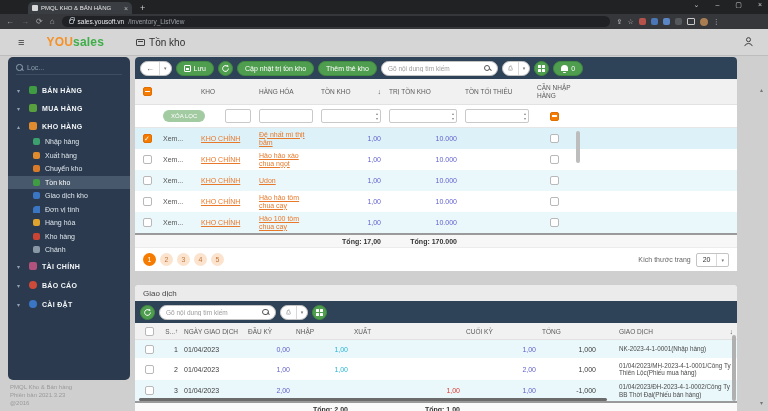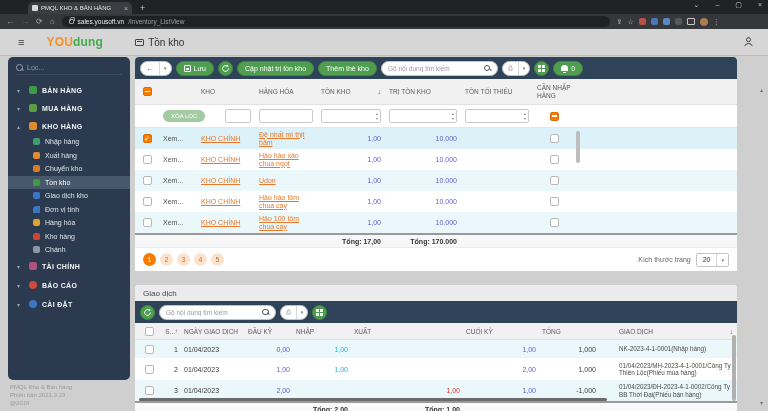--- a/index.html
+++ b/index.html
@@ -188,21 +188,21 @@
       <span class="ext blue2"></span>
       <span class="ext dark"></span>
       <span class="split-ic"></span>
       <span class="avatar"></span>
       <span class="mini-ic">⋮</span>
     </div>
   </div>
 
   <div class="appbar">
     <span class="hamburger">≡</span>
-    <span class="logo"><span class="p1">YOU</span><span class="p2">dung</span></span>
+    <span class="logo"><span class="p1">YOU</span><span class="p2">sales</span></span>
     <span class="page-title-wrap">
       <span class="ptitle-ic"></span>
       <span class="page-title">Tồn kho</span>
     </span>
     <svg class="user-ic" viewBox="0 0 12 12">
       <circle cx="6" cy="4" r="2.2" fill="none" stroke="#333" stroke-width="1"></circle>
       <path d="M1.8 11 A4.5 4.5 0 0 1 10.2 11" fill="none" stroke="#333" stroke-width="1"></path>
     </svg>
   </div>
 

